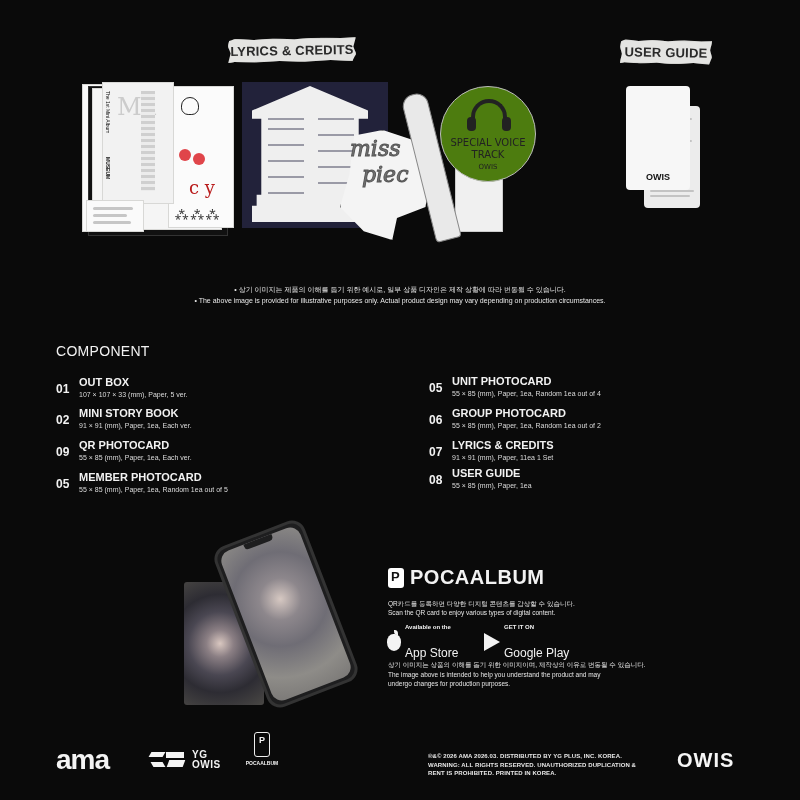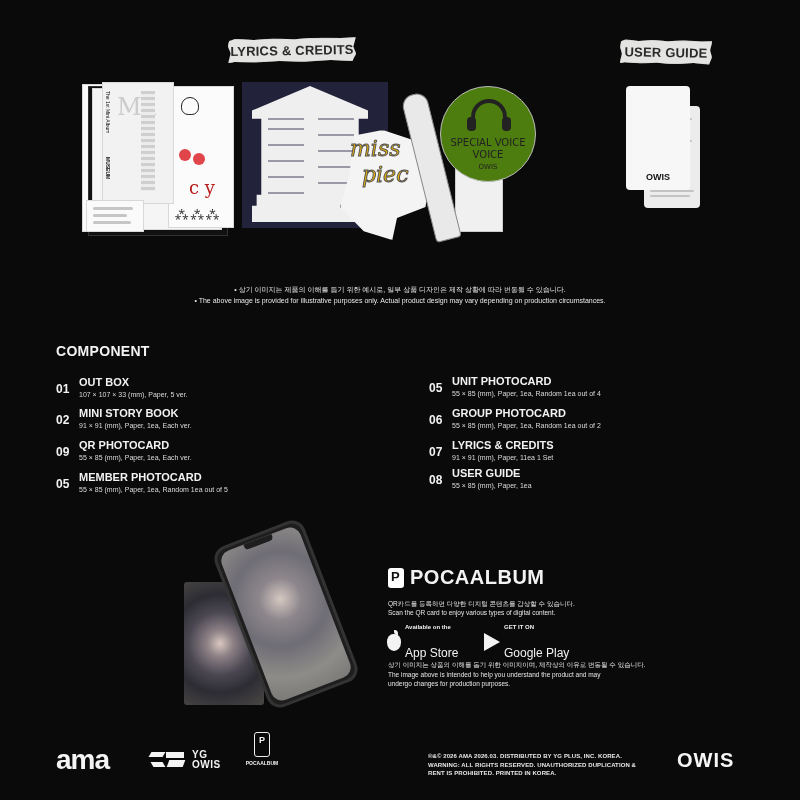--- a/index.html
+++ b/index.html
@@ -26,21 +26,21 @@
     position: absolute; left: 252px; top: 86px; width: 116px; height: 136px; background: #efefef;
     clip-path: polygon(50% 0%, 100% 18%, 100% 24%, 92% 24%, 92% 82%, 100% 82%, 100% 100%, 0% 100%, 0% 88%, 4% 88%, 4% 80%, 8% 80%, 8% 24%, 0% 24%, 0% 18%);
   }
   .house-text { position: absolute; width: 36px; height: 2px; background: #9a9aa6; }
 
   .puzzle {
     position: absolute; left: 340px; top: 130px; width: 95px; height: 110px; background: #f4f4f4;
     border: 1px solid #777;
     clip-path: polygon(15% 5%, 45% 0%, 80% 10%, 95% 40%, 90% 70%, 60% 80%, 55% 100%, 25% 92%, 0% 70%, 10% 40%);
   }
-  .puzzle-text { position: absolute; font-family: "DejaVu Serif", serif; font-style: italic; font-size: 22px; color: #eab308; -webkit-text-stroke: 1px #555; }
+  .puzzle-text { position: absolute; font-family: "DejaVu Serif", serif; font-style: italic; font-size: 22px; color: #737373; -webkit-text-stroke: 1px #555; }
 
   .plane {
     position: absolute; left: 418px; top: 92px; width: 26px; height: 150px; background: #e9e9e9;
     border: 1px solid #888; border-radius: 12px 12px 4px 4px; transform: rotate(-14deg);
   }
   .disc {
     position: absolute; left: 440px; top: 86px; width: 96px; height: 96px; border-radius: 50%;
     background: #4d7c0f; border: 1px solid #bbb;
   }
   .disc-text { position: absolute; left: 0; width: 100%; text-align: center; color: #222; font-size: 10px; font-family: "DejaVu Sans", sans-serif; }
@@ -53,21 +53,21 @@
     position: absolute; left: 644px; top: 106px; width: 56px; height: 102px; background: #ececec; border-radius: 4px;
   }
   .museum-letters { position: absolute; left: 6px; top: 6px; font-family: "DejaVu Sans", sans-serif; font-size: 17px; color: #111; line-height: 18px; letter-spacing: 3px; font-weight: 300; }
   .museum-logo { position: absolute; bottom: 8px; left: 0; width: 100%; text-align: center; color: #111; font-weight: bold; font-size: 9px; }
 
   
   .notice { position: absolute; left: 0; width: 800px; text-align: center; font-size: 7px; color: #e8e8e8; }
   .notice.kr { top: 285px; }
   .notice.en { top: 297px; }
 
-  .comp-title { position: absolute; left: 56px; top: 343px; font-weight: bold; font-size: 14px; letter-spacing: 0.3px; }
+  .comp-title { position: absolute; left: 56px; top: 343px; font-weight: normal; font-size: 14px; letter-spacing: 0.3px; }
   .comp-item { position: absolute; width: 320px; }
   .comp-num { position: absolute; left: 0; top: 6px; font-weight: bold; font-size: 12px; }
   .comp-name { position: absolute; left: 23px; top: 0; font-weight: bold; font-size: 11px; white-space: nowrap; }
   .comp-spec { position: absolute; left: 23px; top: 15px; font-size: 7px; color: #dcdcdc; white-space: nowrap; }
 
   
   .photocard {
     position: absolute; left: 184px; top: 582px; width: 80px; height: 123px; border-radius: 3px;
     background: radial-gradient(circle at 45% 50%, #d9c7c0 0%, #8b7f84 18%, #4a4752 42%, #2d2c33 65%, #4a4845 100%);
   }
@@ -162,21 +162,21 @@
 <div class="disc-card"></div>
 <div class="puzzle"></div>
 <div class="puzzle-text" style="left:350px;top:136px;">miss</div>
 <div class="puzzle-text" style="left:362px;top:162px;">piec</div>
 <div class="plane"></div>
 <div class="disc">
   <div style="position:absolute;left:30px;top:12px;width:36px;height:28px;border:4px solid #222;border-bottom:none;border-radius:20px 20px 0 0;"></div>
   <div style="position:absolute;left:26px;top:30px;width:9px;height:14px;background:#222;border-radius:4px;"></div>
   <div style="position:absolute;left:61px;top:30px;width:9px;height:14px;background:#222;border-radius:4px;"></div>
   <div class="disc-text" style="top:50px;">SPECIAL VOICE</div>
-  <div class="disc-text" style="top:62px;">VOICE</div>
+  <div class="disc-text" style="top:62px;">TRACK</div>
   <div class="disc-text" style="top:76px;font-size:7px;">OWIS</div>
 </div>
 
 <div class="museum-back">
   <div class="blur-line" style="left:20px;top:12px;width:28px;height:2px;"></div>
   <div class="blur-line" style="left:20px;top:24px;width:24px;height:2px;"></div>
   <div class="blur-line" style="left:20px;top:34px;width:28px;height:2px;"></div>
   <div class="blur-line" style="left:6px;top:84px;width:44px;height:2px;"></div>
   <div class="blur-line" style="left:6px;top:89px;width:40px;height:2px;"></div>
 </div>

